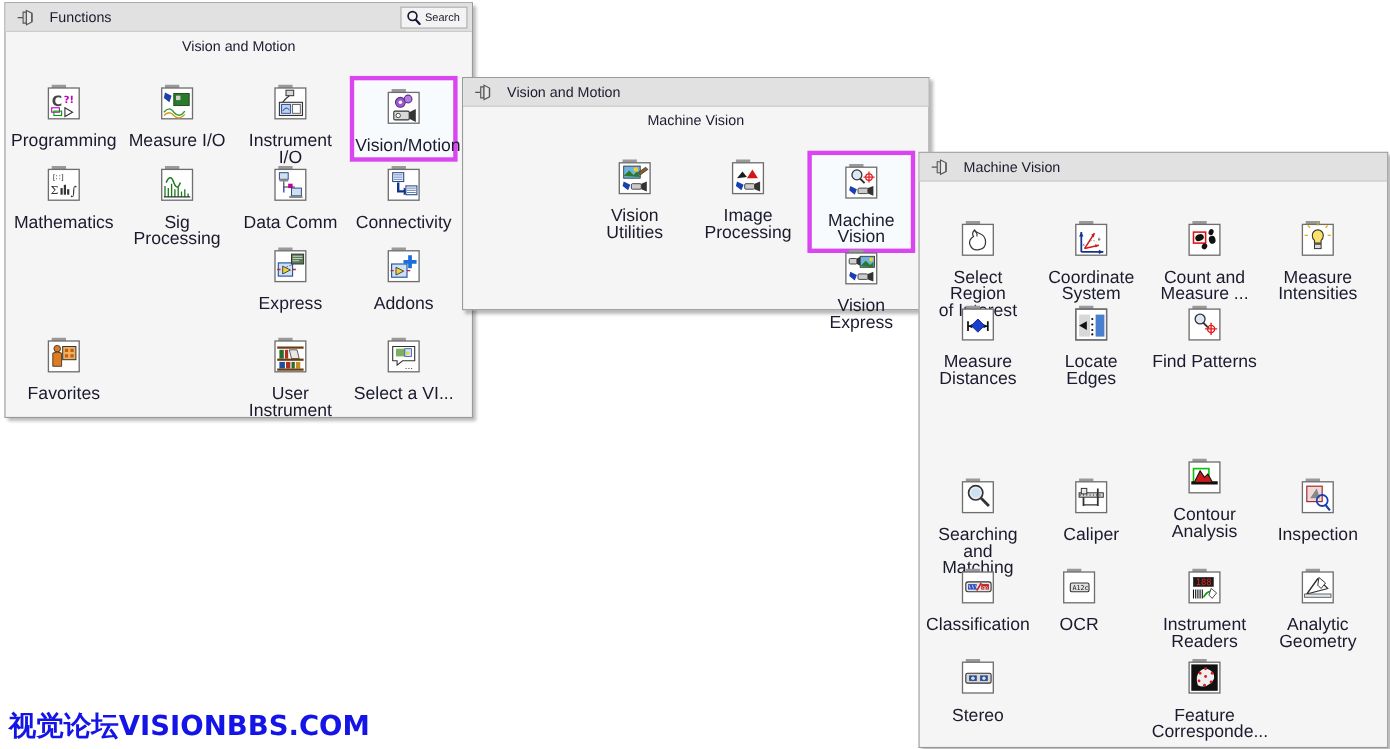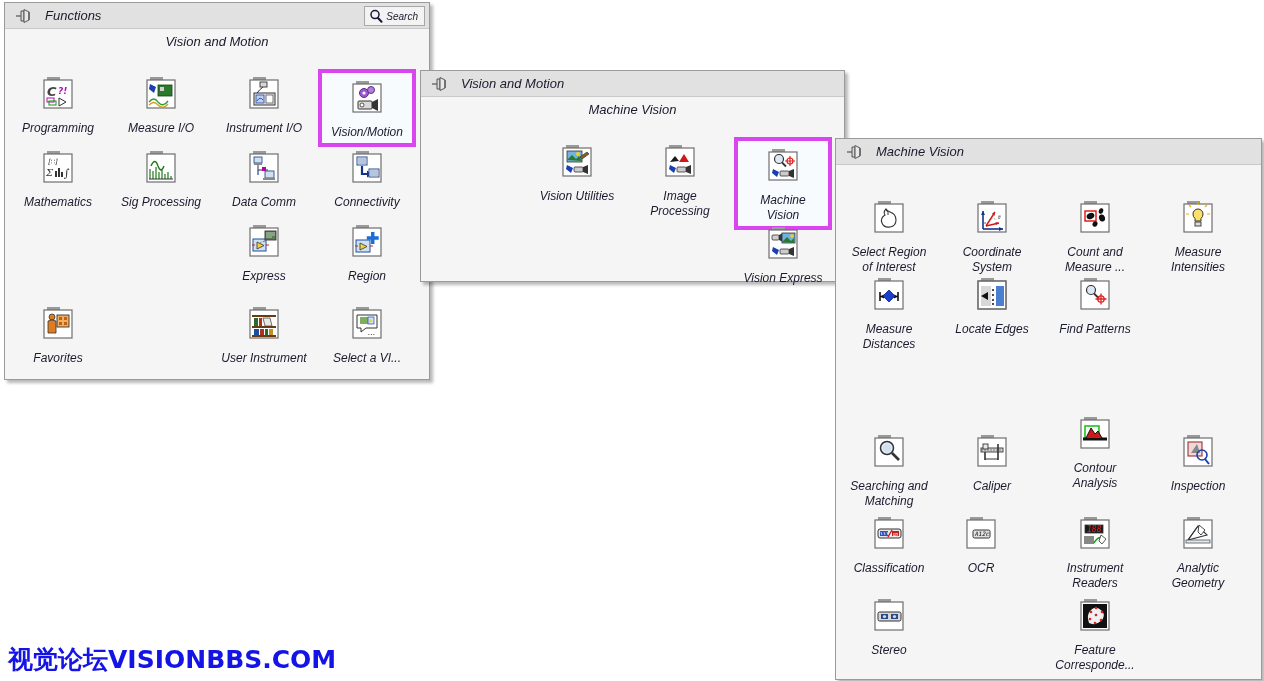--- a/index.html
+++ b/index.html
@@ -11,21 +11,20 @@
   }
   #stage { position: relative; width: 1264px; height: 681px; }
 
   
   .palette {
     position: absolute;
     background: #f5f5f5;
     border: 1px solid #9a9a9a;
     box-shadow: 3px 3px 3px rgba(0,0,0,0.28);
     box-sizing: border-box;
-    font-style: italic;
   }
   .titlebar {
     height: 26px;
     background: #e1e1e1;
     border-bottom: 1px solid #c9c9c9;
     display: flex;
     align-items: center;
     padding: 0 4px 0 8px;
     box-sizing: border-box;
     position: relative;
@@ -73,21 +72,21 @@
   .item.selected {
     border: 4px solid #d946ef;
     background: #f8fbfe;
   }
   .item .iconwrap {
     width: 46px; height: 46px;
     margin: 4px auto 2px auto;
     position: relative;
   }
   .item .caption {
-    font-size: 12px;
+    font-size: 16px;
     color: #1a1a2e;
     line-height: 15px;
     padding: 0 1px 3px 1px;
     white-space: pre-line;
   }
   svg { display: block; }
 
   
   #watermark {
     position: absolute;
@@ -264,21 +263,21 @@
           <div class="iconwrap">
             <svg viewBox="0 0 46 46" width="46" height="46">
               <path d="M12 4 h13 v3 h-13 z" fill="#9a9a9a"></path>
               <rect x="9" y="7" width="28" height="28" fill="#ffffff" stroke="#6e6e6e" stroke-width="1.2"></rect>
               <rect x="12" y="19" width="14" height="12" fill="#cfe0f5" stroke="#1a4fa0" stroke-width="1"></rect>
               <path d="M16 22 l7 3.5 l-7 3.5 z" fill="#f2d33a" stroke="#333" stroke-width="0.8"></path>
               <path d="M29 11 h4 v5 h5 v4 h-5 v5 h-4 v-5 h-5 v-4 h5 z" fill="#1a6ed8" transform="translate(-1,0) scale(0.85) translate(4,2)"></path>
               <path d="M11 25 h3 M26 25 h3" stroke="#cc2222" stroke-width="1.2"></path>
             </svg>
           </div>
-          <div class="caption">Region</div>
+          <div class="caption">Addons</div>
         </div>
         <div class="item" style="left: 4px; top: 248px;">
           <div class="iconwrap">
             <svg viewBox="0 0 46 46" width="46" height="46">
               <path d="M12 4 h13 v3 h-13 z" fill="#9a9a9a"></path>
               <rect x="9" y="7" width="28" height="28" fill="#ffffff" stroke="#6e6e6e" stroke-width="1.2"></rect>
               <circle cx="17" cy="14" r="3" fill="#e07b20" stroke="#333" stroke-width="0.8"></circle>
               <path d="M13 18 q4 -2 8 0 v12 h-8 z" fill="#e07b20" stroke="#333" stroke-width="0.8"></path>
               <rect x="22" y="12" width="12" height="12" fill="#f0b060" stroke="#333" stroke-width="0.9"></rect>
               <path d="M24 14 h3 v3 h-3z M29 14 h3 v3 h-3z M24 19 h3 v3 h-3z M29 19 h3 v3 h-3z" fill="#c06010"></path>

